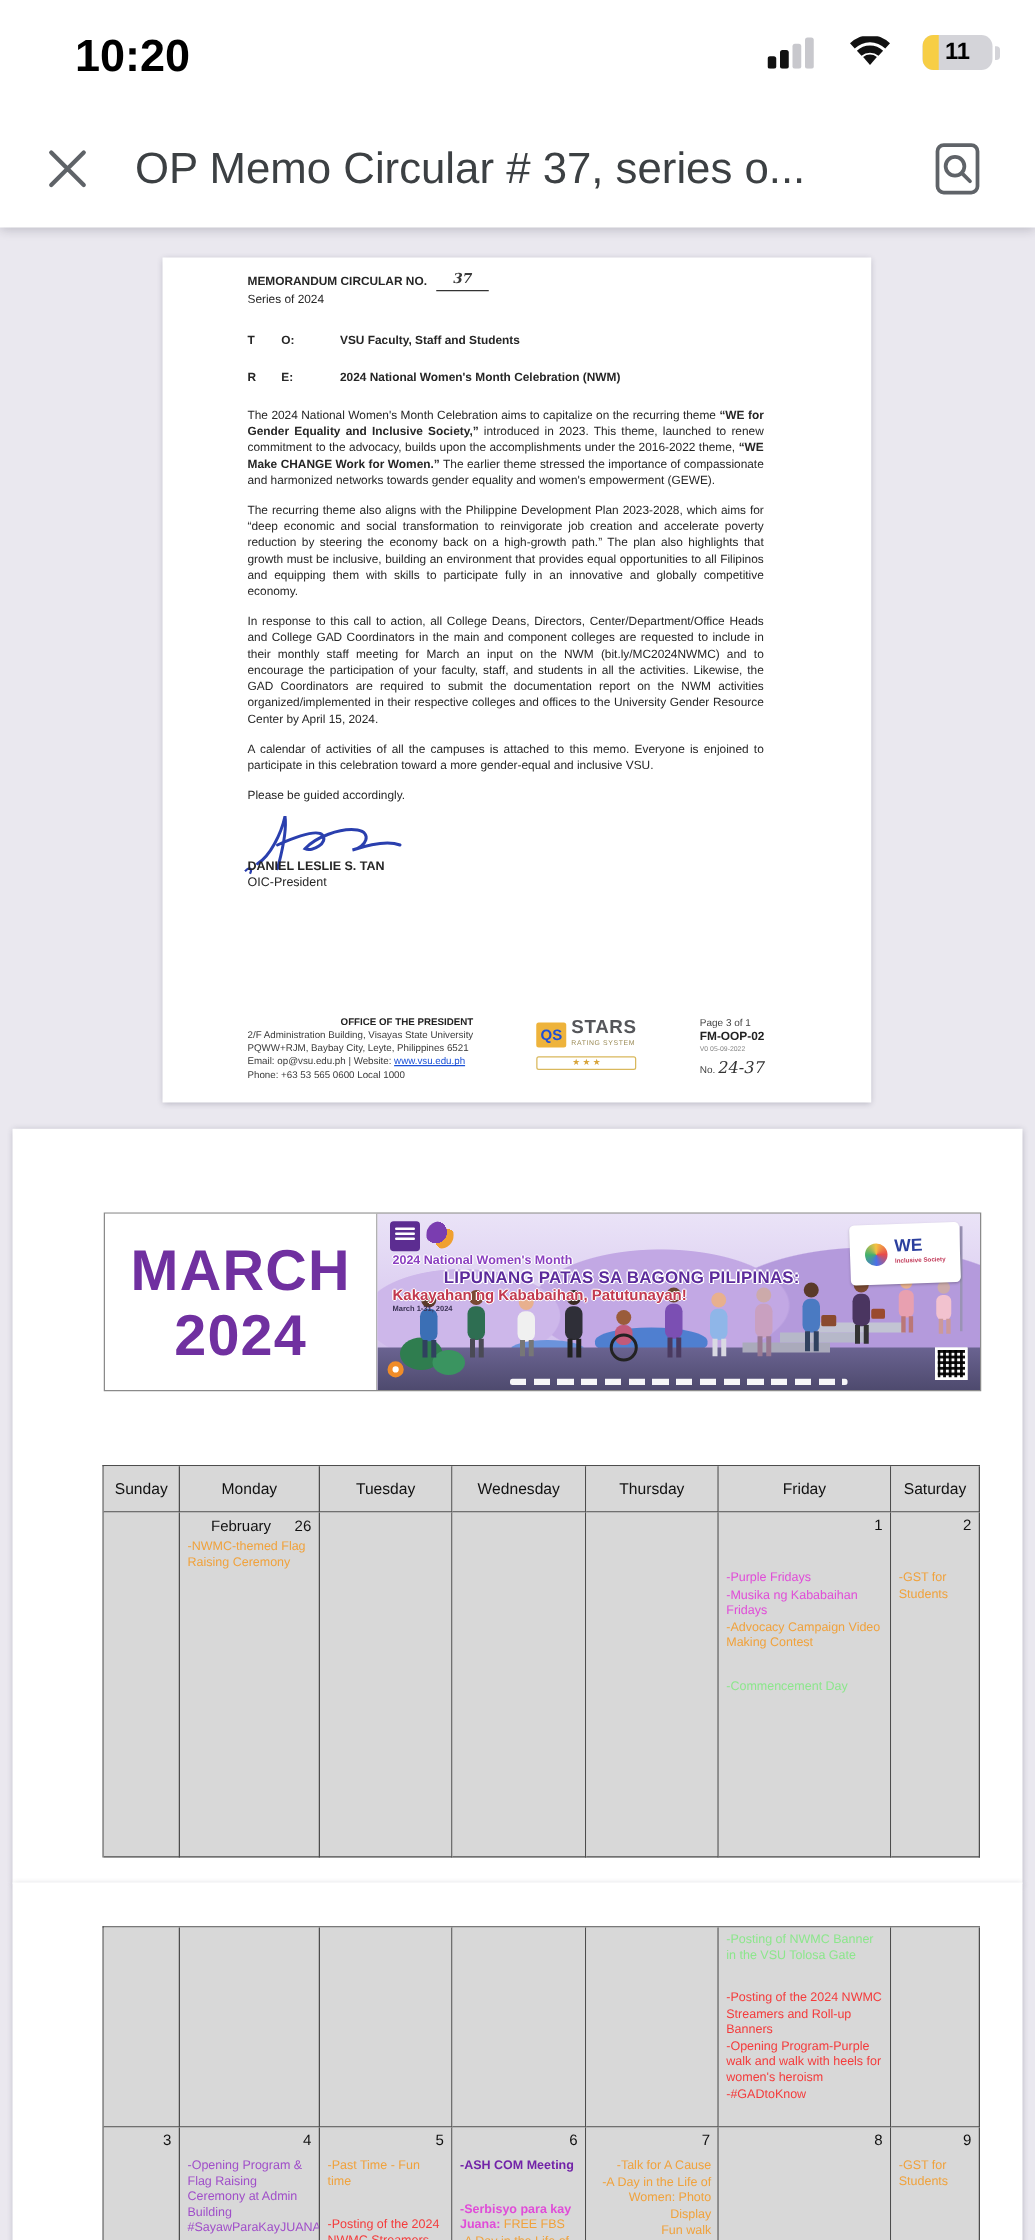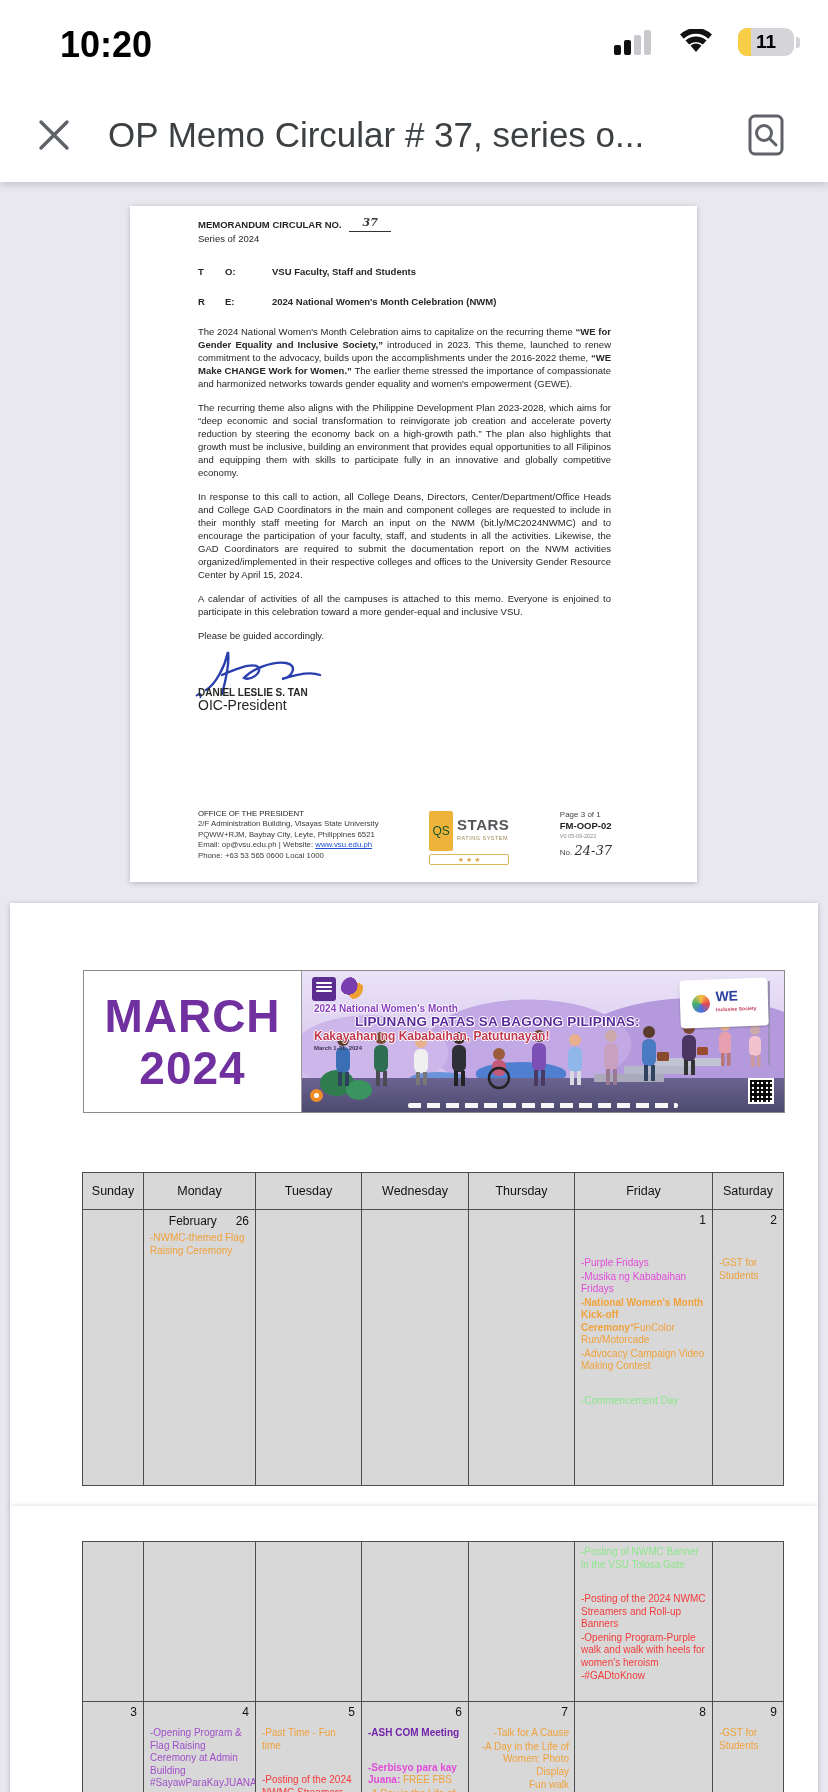--- a/index.html
+++ b/index.html
@@ -40,30 +40,30 @@
   .hand { font-family:"DejaVu Serif", serif; font-style:italic; font-size:11px; position:relative; top:-2px; color:#3a3a3a; }
   .memo-series { margin-bottom:20px; }
   .addr-row { display:flex; margin-bottom:17px; font-weight:700; }
   .addr-row .l1 { width:27px; }
   .addr-row .l2 { width:47px; }
   .addr-row .val { flex:1; }
   .para { text-align:justify; margin-bottom:11px; }
   .closing { margin-bottom:4px; }
   .sigblock { position:relative; height:64px; }
   .sig-name { font-weight:700; font-size:10px; }
-  .sig-title { font-size:14px; }
+  .sig-title { font-size:10px; }
 
   .memo-footer { position:absolute; left:68px; bottom:17px; width:414px; display:flex;
                  justify-content:space-between; align-items:flex-start; }
   .mf-office { font-size:7.8px; line-height:10.4px; color:#3a3a3a; }
-  .mf-office .b { font-weight:400; color:#222; }
+  .mf-office .b { font-weight:700; color:#222;text-align:right; }
   .mf-link { color:#1a4fd6; text-decoration:underline; }
   .qs-block { margin-top:2px; }
   .qs-top { display:flex; align-items:center; gap:4px; }
-  .qs-sq { width:24px; height:40px; background:#eeb33b; color:#14532d; font-weight:400; font-size:12px;
+  .qs-sq { width:24px; height:20px; background:#eeb33b; color:#1d4ed8; font-weight:700; font-size:12px;
            display:flex; align-items:center; justify-content:center; border-radius:2px; }
   .qs-name { font-size:15px; font-weight:700; color:#55565a; letter-spacing:.5px; line-height:14px; }
   .qs-sub { font-size:5.5px; color:#9a8a55; letter-spacing:.5px; }
   .qs-stars { margin-top:3px; border:1px solid #d9b85c; border-radius:2px; text-align:center;
               font-size:7px; color:#d9a53c; line-height:9px; }
   .mf-page { text-align:left; font-size:8px; color:#444; line-height:11px; }
   .mf-form { font-weight:700; font-size:9.5px; color:#222; }
   .mf-ver { font-size:5.5px; color:#888; }
   .mf-no { margin-top:3px; font-size:8px; color:#444; }
   .mf-no .hand2 { font-family:"DejaVu Serif", serif; font-style:italic; font-size:13px; color:#333; }
@@ -391,21 +391,20 @@
             </div>
         </div>
         <div class="cell bodyrow1"></div>
         <div class="cell bodyrow1"></div>
         <div class="cell bodyrow1"></div>
         <div class="cell bodyrow1">
           <div class="daynum">1</div>
           <div class="evlist push">
               <div class="ev"><span style="color: rgb(224, 76, 216);">-Purple Fridays</span></div>
               <div class="ev"><span style="color: rgb(224, 76, 216);">-Musika ng Kababaihan Fridays</span></div>
-              <div class="ev"><span style="color: rgb(240, 162, 60); font-weight: 700;">-National Women's Month Kick-off Ceremony</span><span style="color: rgb(240, 162, 60);">*FunColor Run/Motorcade</span></div>
               <div class="ev"><span style="color: rgb(240, 162, 60);">-Advocacy Campaign Video Making Contest</span></div>
               <div class="ev gap"><span style="color: rgb(140, 230, 140);">-Commencement Day</span></div>
             </div>
         </div>
         <div class="cell bodyrow1">
           <div class="daynum">2</div>
           <div class="evlist push">
               <div class="ev"><span style="color: rgb(240, 162, 60);">-GST for Students</span></div>
             </div>
         </div>

